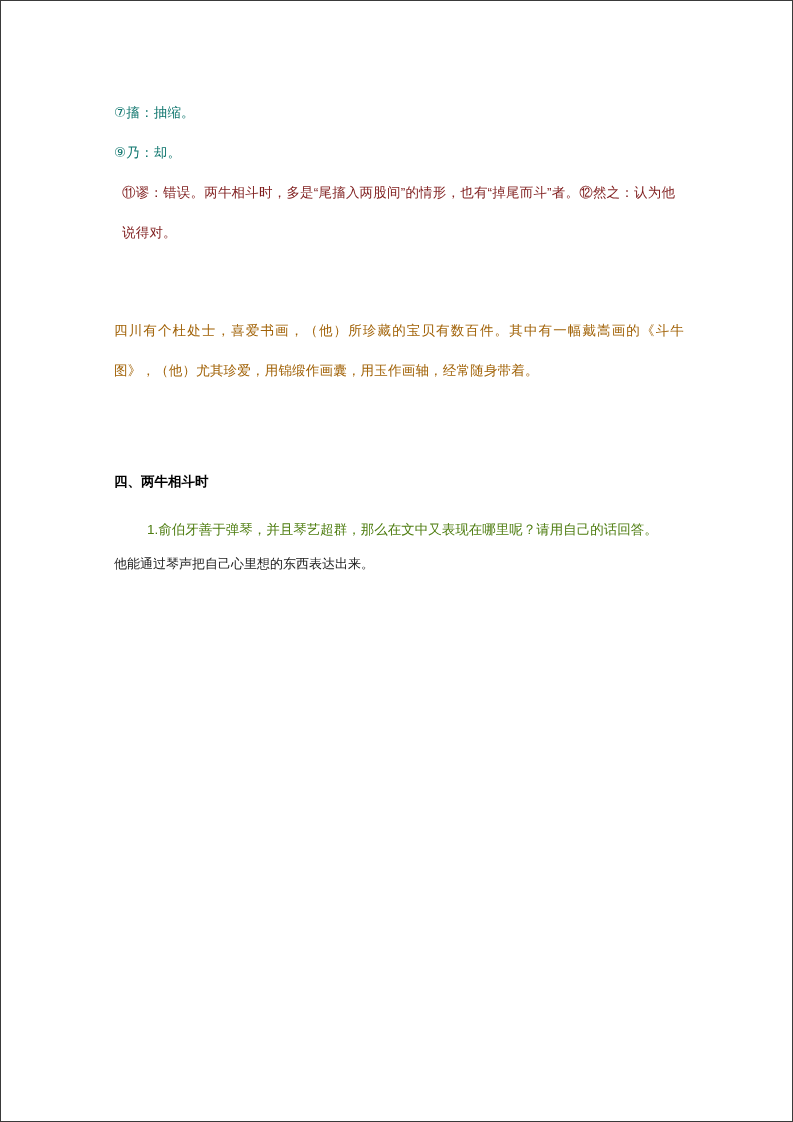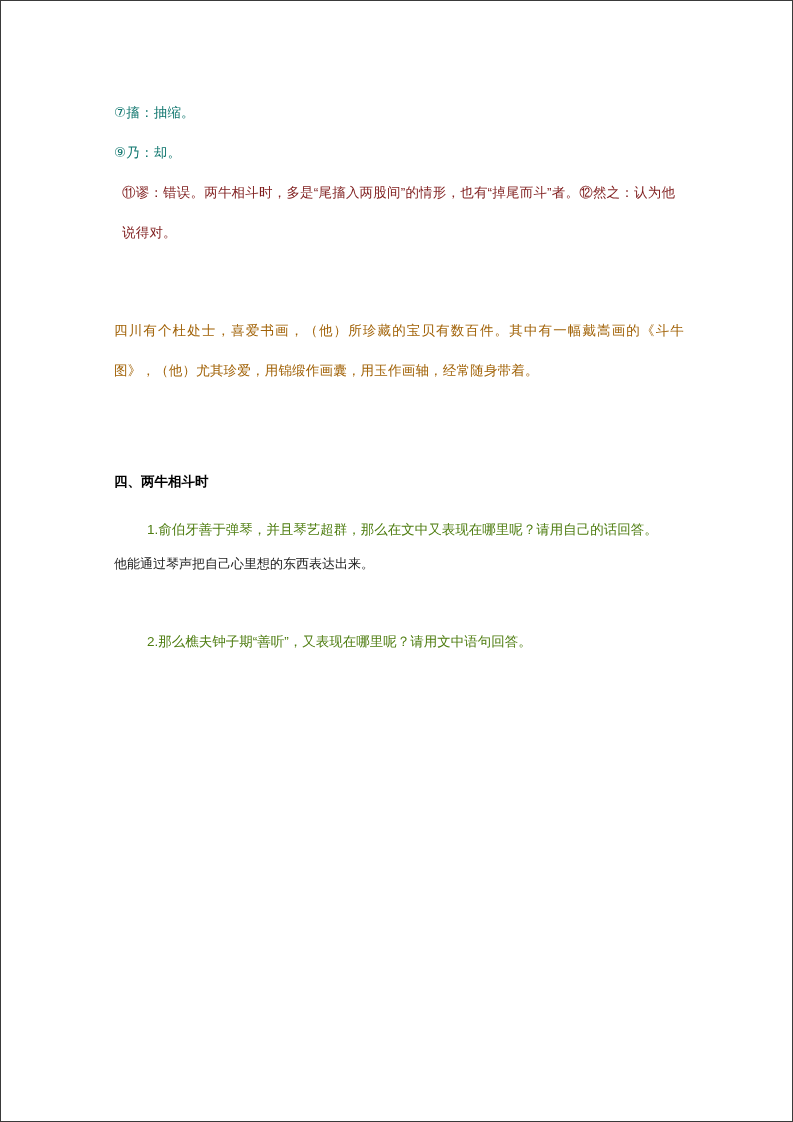--- a/index.html
+++ b/index.html
@@ -103,16 +103,15 @@
 
     <div class="heading-major">四、两牛相斗时</div>
 
     <div class="gap-sm"></div>
 
     <div class="q-head">1.俞伯牙善于弹琴，并且琴艺超群，那么在文中又表现在哪里呢？请用自己的话回答。</div>
     <div class="answer">他能通过琴声把自己心里想的东西表达出来。</div>
 
     <div class="gap-lg"></div>
 
-    <div class="q-head">2.那么樵夫钟子期“善听”，又表现在哪里呢？请用文中语句回答。</div>
 
   </div>
 </div>
 
 </body></html>

